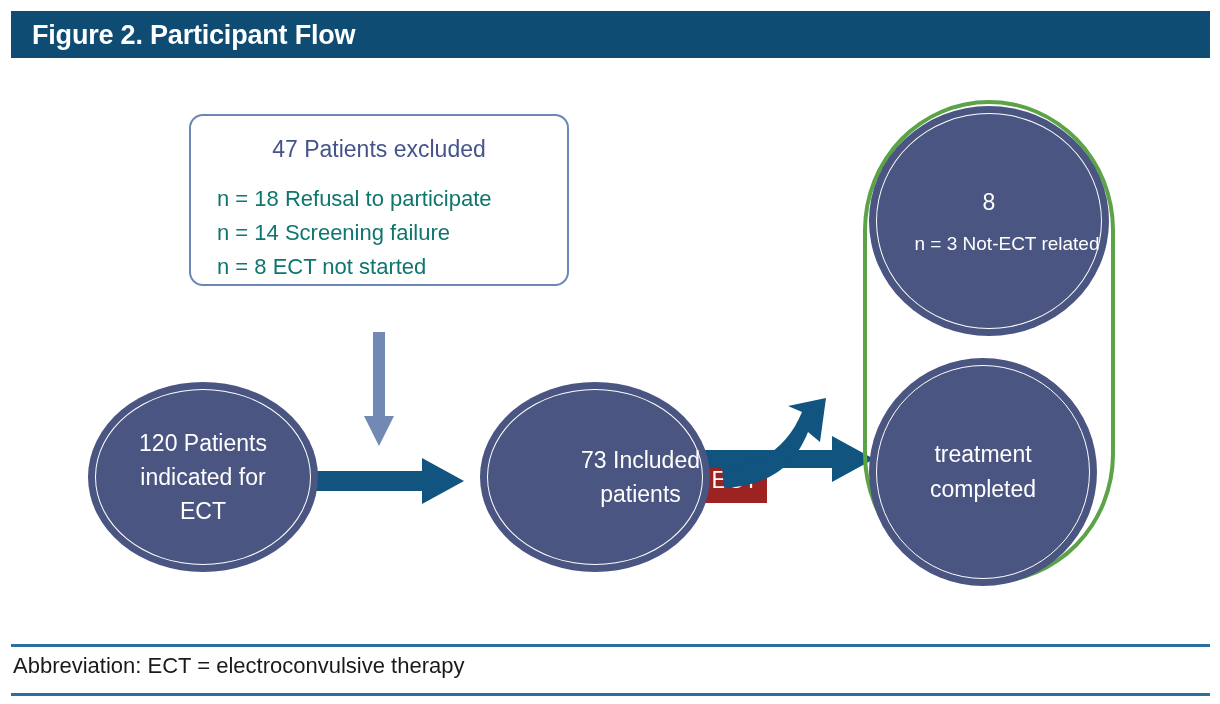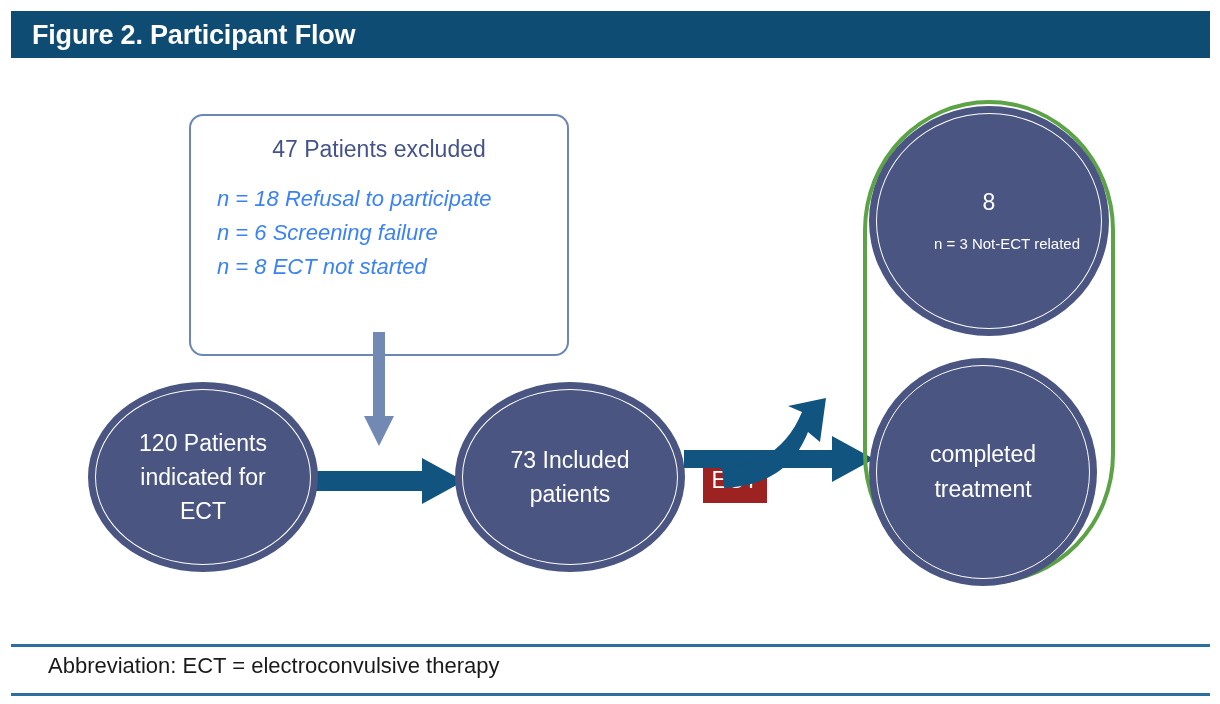--- a/index.html
+++ b/index.html
@@ -42,21 +42,21 @@
     letter-spacing: -0.2px;
     white-space: nowrap;
   }
 
   
   .excluded-box {
     position: absolute;
     left: 189px;
     top: 114px;
     width: 380px;
-    height: 242px;
+    height: 172px;
     border: 2px solid #6c87b5;
     border-radius: 14px;
     background: #ffffff;
     box-sizing: border-box;
   }
   .excluded-title {
     position: absolute;
     left: 0;
     right: 0;
     top: 20px;
@@ -66,24 +66,23 @@
     white-space: nowrap;
   }
   .excluded-list {
     position: absolute;
     left: 26px;
     top: 66px;
     right: 10px;
   }
   .excluded-list .row {
     font-size: 22px;
-    color: #3b82f6;
+    color: #0f766e;
     line-height: 34px;
     white-space: nowrap;
-    font-style: italic;
   }
 
   
   .arrow-down-excluded {
     position: absolute;
     left: 363px;
     top: 332px;
     width: 32px;
     height: 118px;
   }
@@ -150,24 +149,25 @@
 
   #circle-indicated {
     left: 88px;
     top: 382px;
     width: 230px;
     height: 190px;
   }
   #circle-indicated .line { font-size: 23px; }
 
   #circle-included {
-    left: 455px;
+    left: 480px;
     top: 382px;
     width: 230px;
     height: 190px;
+    align-items: flex-end;
   }
   #circle-included .line { font-size: 23px; }
 
   
   .green-outline {
     position: absolute;
     left: 863px;
     top: 100px;
     width: 252px;
     height: 484px;
@@ -177,21 +177,21 @@
     background: transparent;
   }
 
   #circle-noncompleters {
     left: 869px;
     top: 106px;
     width: 240px;
     height: 230px;
   }
   #circle-noncompleters .big { font-size: 23px; line-height: 32px; white-space: nowrap; }
-  #circle-noncompleters .small { font-size: 15px; line-height: 27px; white-space: nowrap; margin-left: 36px; }
+  #circle-noncompleters .small { font-size: 19px; line-height: 27px; white-space: nowrap; margin-left: 36px; }
   #circle-noncompleters .gap { height: 12px; }
 
   #circle-completed {
     left: 869px;
     top: 358px;
     width: 228px;
     height: 228px;
   }
   #circle-completed .line { font-size: 23px; line-height: 35px; }
 
@@ -212,37 +212,36 @@
     height: 3px;
     background: #2a6f9e;
   }
   .footnote {
     position: absolute;
     left: 13px;
     top: 653px;
     font-size: 22px;
     color: #1a1a1a;
     white-space: nowrap;
-    margin-left: 35px;
   }
 </style>
 </head>
 <body>
 
 <div id="figure-root">
 
   <div class="title-bar">
     <div class="title-text">Figure 2. Participant Flow</div>
   </div>
 
   <div class="excluded-box">
     <div class="excluded-title">47 Patients excluded</div>
     <div class="excluded-list">
       <div class="row">n = 18 Refusal to participate</div>
-      <div class="row">n = 6 Screening failure</div>
+      <div class="row">n = 14 Screening failure</div>
       <div class="row">n = 8 ECT not started</div>
     </div>
   </div>
 
   <svg class="arrow-down-excluded" viewBox="0 0 32 118">
     <polygon points="10,0 22,0 22,84 31,84 16,114 1,84 10,84" fill="#7189b3"></polygon>
   </svg>
 
   <svg class="arrow-right-main" viewBox="0 0 152 46">
     <polygon points="0,13 110,13 110,0 152,23 110,46 110,33 0,33" fill="#10547f"></polygon>
@@ -283,22 +282,22 @@
     <div class="body">
       <div class="big">8</div>
       <div class="gap"></div>
       <div class="small">n = 3 Not-ECT related</div>
     </div>
   </div>
 
   <div class="circle" id="circle-completed">
     <div class="ring"></div>
     <div class="body">
+      <div class="line">treatment</div>
       <div class="line">completed</div>
-      <div class="line">treatment</div>
     </div>
   </div>
 
   <div class="rule-top"></div>
   <div class="footnote">Abbreviation: ECT = electroconvulsive therapy</div>
   <div class="rule-bottom"></div>
 
 </div>
 
 </body></html>

